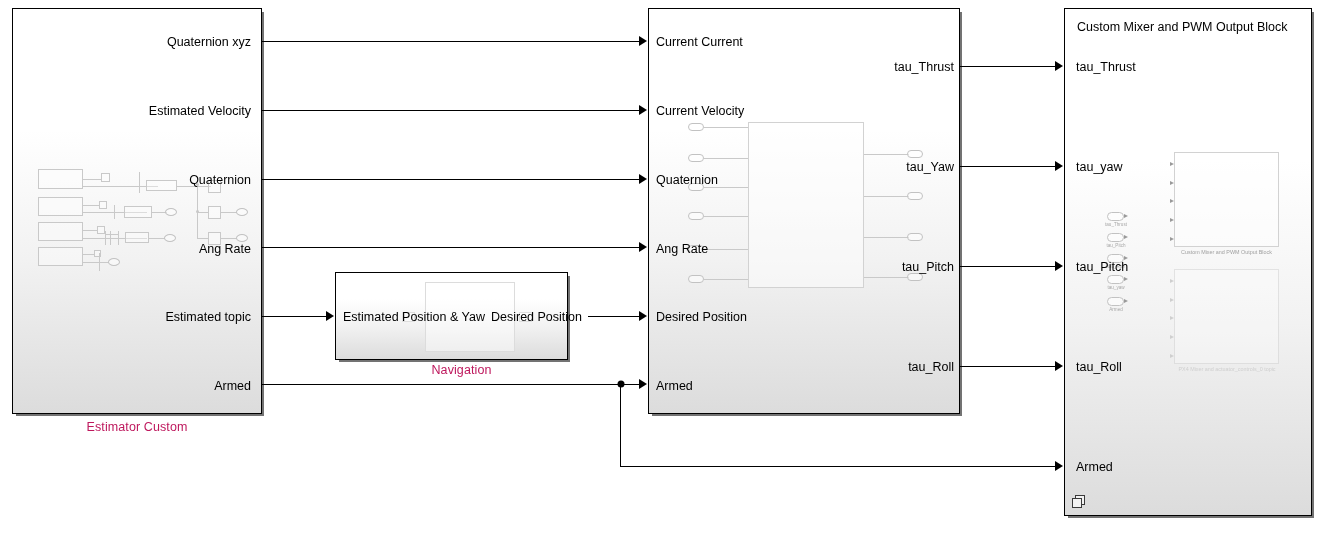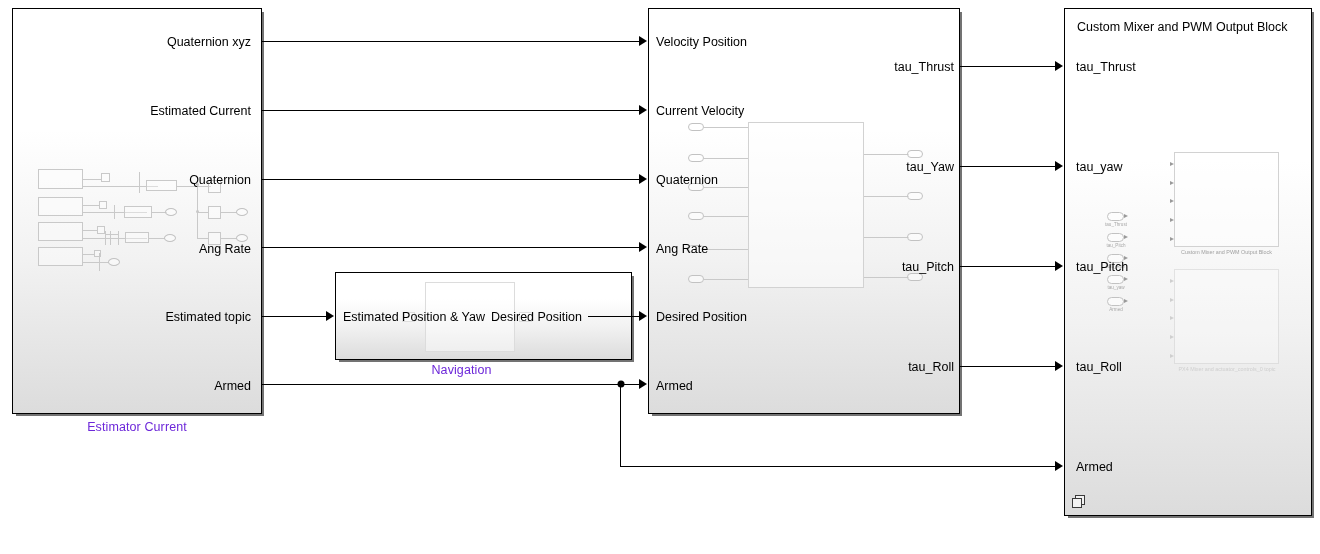--- a/index.html
+++ b/index.html
@@ -20,21 +20,21 @@
     position:absolute;
     box-sizing:border-box;
     border:1px solid #000;
     background:linear-gradient(to bottom,#ffffff 0%,#ffffff 30%,#f2f2f2 62%,#dcdcdc 100%);
     box-shadow:3px 3px 0 -1px rgba(0,0,0,.55);
   }
   .block-caption{
     position:absolute;
     text-align:center;
     font-size:12.5px;
-    color:#6d28d9;
+    color:#be185d;
     white-space:nowrap;
     letter-spacing:.1px;
   }
 
   
   .plabel{
     position:absolute;
     font-size:12.5px;
     color:#000;
     white-space:nowrap;
@@ -151,29 +151,29 @@
     <div class="gx g-sq" style="left:195px;top:197px;width:13px;height:13px;"></div>
     <div class="gx g-line-h" style="left:208px;top:203px;width:16px;"></div>
     <div class="gx g-ell" style="left:223px;top:199px;width:12px;height:8px;"></div>
 
     <div class="gx g-line-h" style="left:184px;top:229px;width:12px;"></div>
     <div class="gx g-sq" style="left:195px;top:223px;width:13px;height:13px;"></div>
     <div class="gx g-line-h" style="left:208px;top:229px;width:16px;"></div>
     <div class="gx g-ell" style="left:223px;top:225px;width:12px;height:8px;"></div>
 
     <div class="plabel right" style="left:238px;top:33px;">Quaternion xyz</div>
-    <div class="plabel right" style="left:238px;top:102px;">Estimated Current</div>
+    <div class="plabel right" style="left:238px;top:102px;">Estimated Velocity</div>
     <div class="plabel right" style="left:238px;top:171px;">Quaternion</div>
     <div class="plabel right" style="left:238px;top:240px;">Ang Rate</div>
     <div class="plabel right" style="left:238px;top:308px;">Estimated topic</div>
     <div class="plabel right" style="left:238px;top:377px;">Armed</div>
   </div>
-  <div class="block-caption" style="left:12px;top:420px;width:250px;">Estimator Current</div>
-
-  <div class="block" style="left:335px;top:272px;width:297px;height:88px;">
+  <div class="block-caption" style="left:12px;top:420px;width:250px;">Estimator Custom</div>
+
+  <div class="block" style="left:335px;top:272px;width:233px;height:88px;">
     <div class="nav-inner" style="left:89px;top:9px;width:88px;height:68px;"></div>
     <div class="nav-port" style="left:66px;top:39px;width:11px;height:8px;"></div>
     <div class="nav-port" style="left:183px;top:39px;width:11px;height:8px;"></div>
     <div class="plabel left" style="left:7px;top:44px;">Estimated Position &amp; Yaw</div>
     <div class="plabel right" style="left:246px;top:44px;">Desired Position</div>
   </div>
   <div class="block-caption" style="left:335px;top:363px;width:253px;">Navigation</div>
 
   <div class="block" style="left:648px;top:8px;width:312px;height:406px;">
 
@@ -194,21 +194,21 @@
 
     <div class="gx g-line-h" style="left:215px;top:145px;width:45px;"></div>
     <div class="gx g-oval" style="left:258px;top:141px;width:16px;height:8px;"></div>
     <div class="gx g-line-h" style="left:215px;top:187px;width:45px;"></div>
     <div class="gx g-oval" style="left:258px;top:183px;width:16px;height:8px;"></div>
     <div class="gx g-line-h" style="left:215px;top:228px;width:45px;"></div>
     <div class="gx g-oval" style="left:258px;top:224px;width:16px;height:8px;"></div>
     <div class="gx g-line-h" style="left:215px;top:268px;width:45px;"></div>
     <div class="gx g-oval" style="left:258px;top:264px;width:16px;height:8px;"></div>
 
-    <div class="plabel left" style="left:7px;top:33px;">Velocity Position</div>
+    <div class="plabel left" style="left:7px;top:33px;">Current Current</div>
     <div class="plabel left" style="left:7px;top:102px;">Current Velocity</div>
     <div class="plabel left" style="left:7px;top:171px;">Quaternion</div>
     <div class="plabel left" style="left:7px;top:240px;">Ang Rate</div>
     <div class="plabel left" style="left:7px;top:308px;">Desired Position</div>
     <div class="plabel left" style="left:7px;top:377px;">Armed</div>
 
     <div class="plabel right" style="left:305px;top:58px;">tau_Thrust</div>
     <div class="plabel right" style="left:305px;top:158px;">tau_Yaw</div>
     <div class="plabel right" style="left:305px;top:258px;">tau_Pitch</div>
     <div class="plabel right" style="left:305px;top:358px;">tau_Roll</div>

